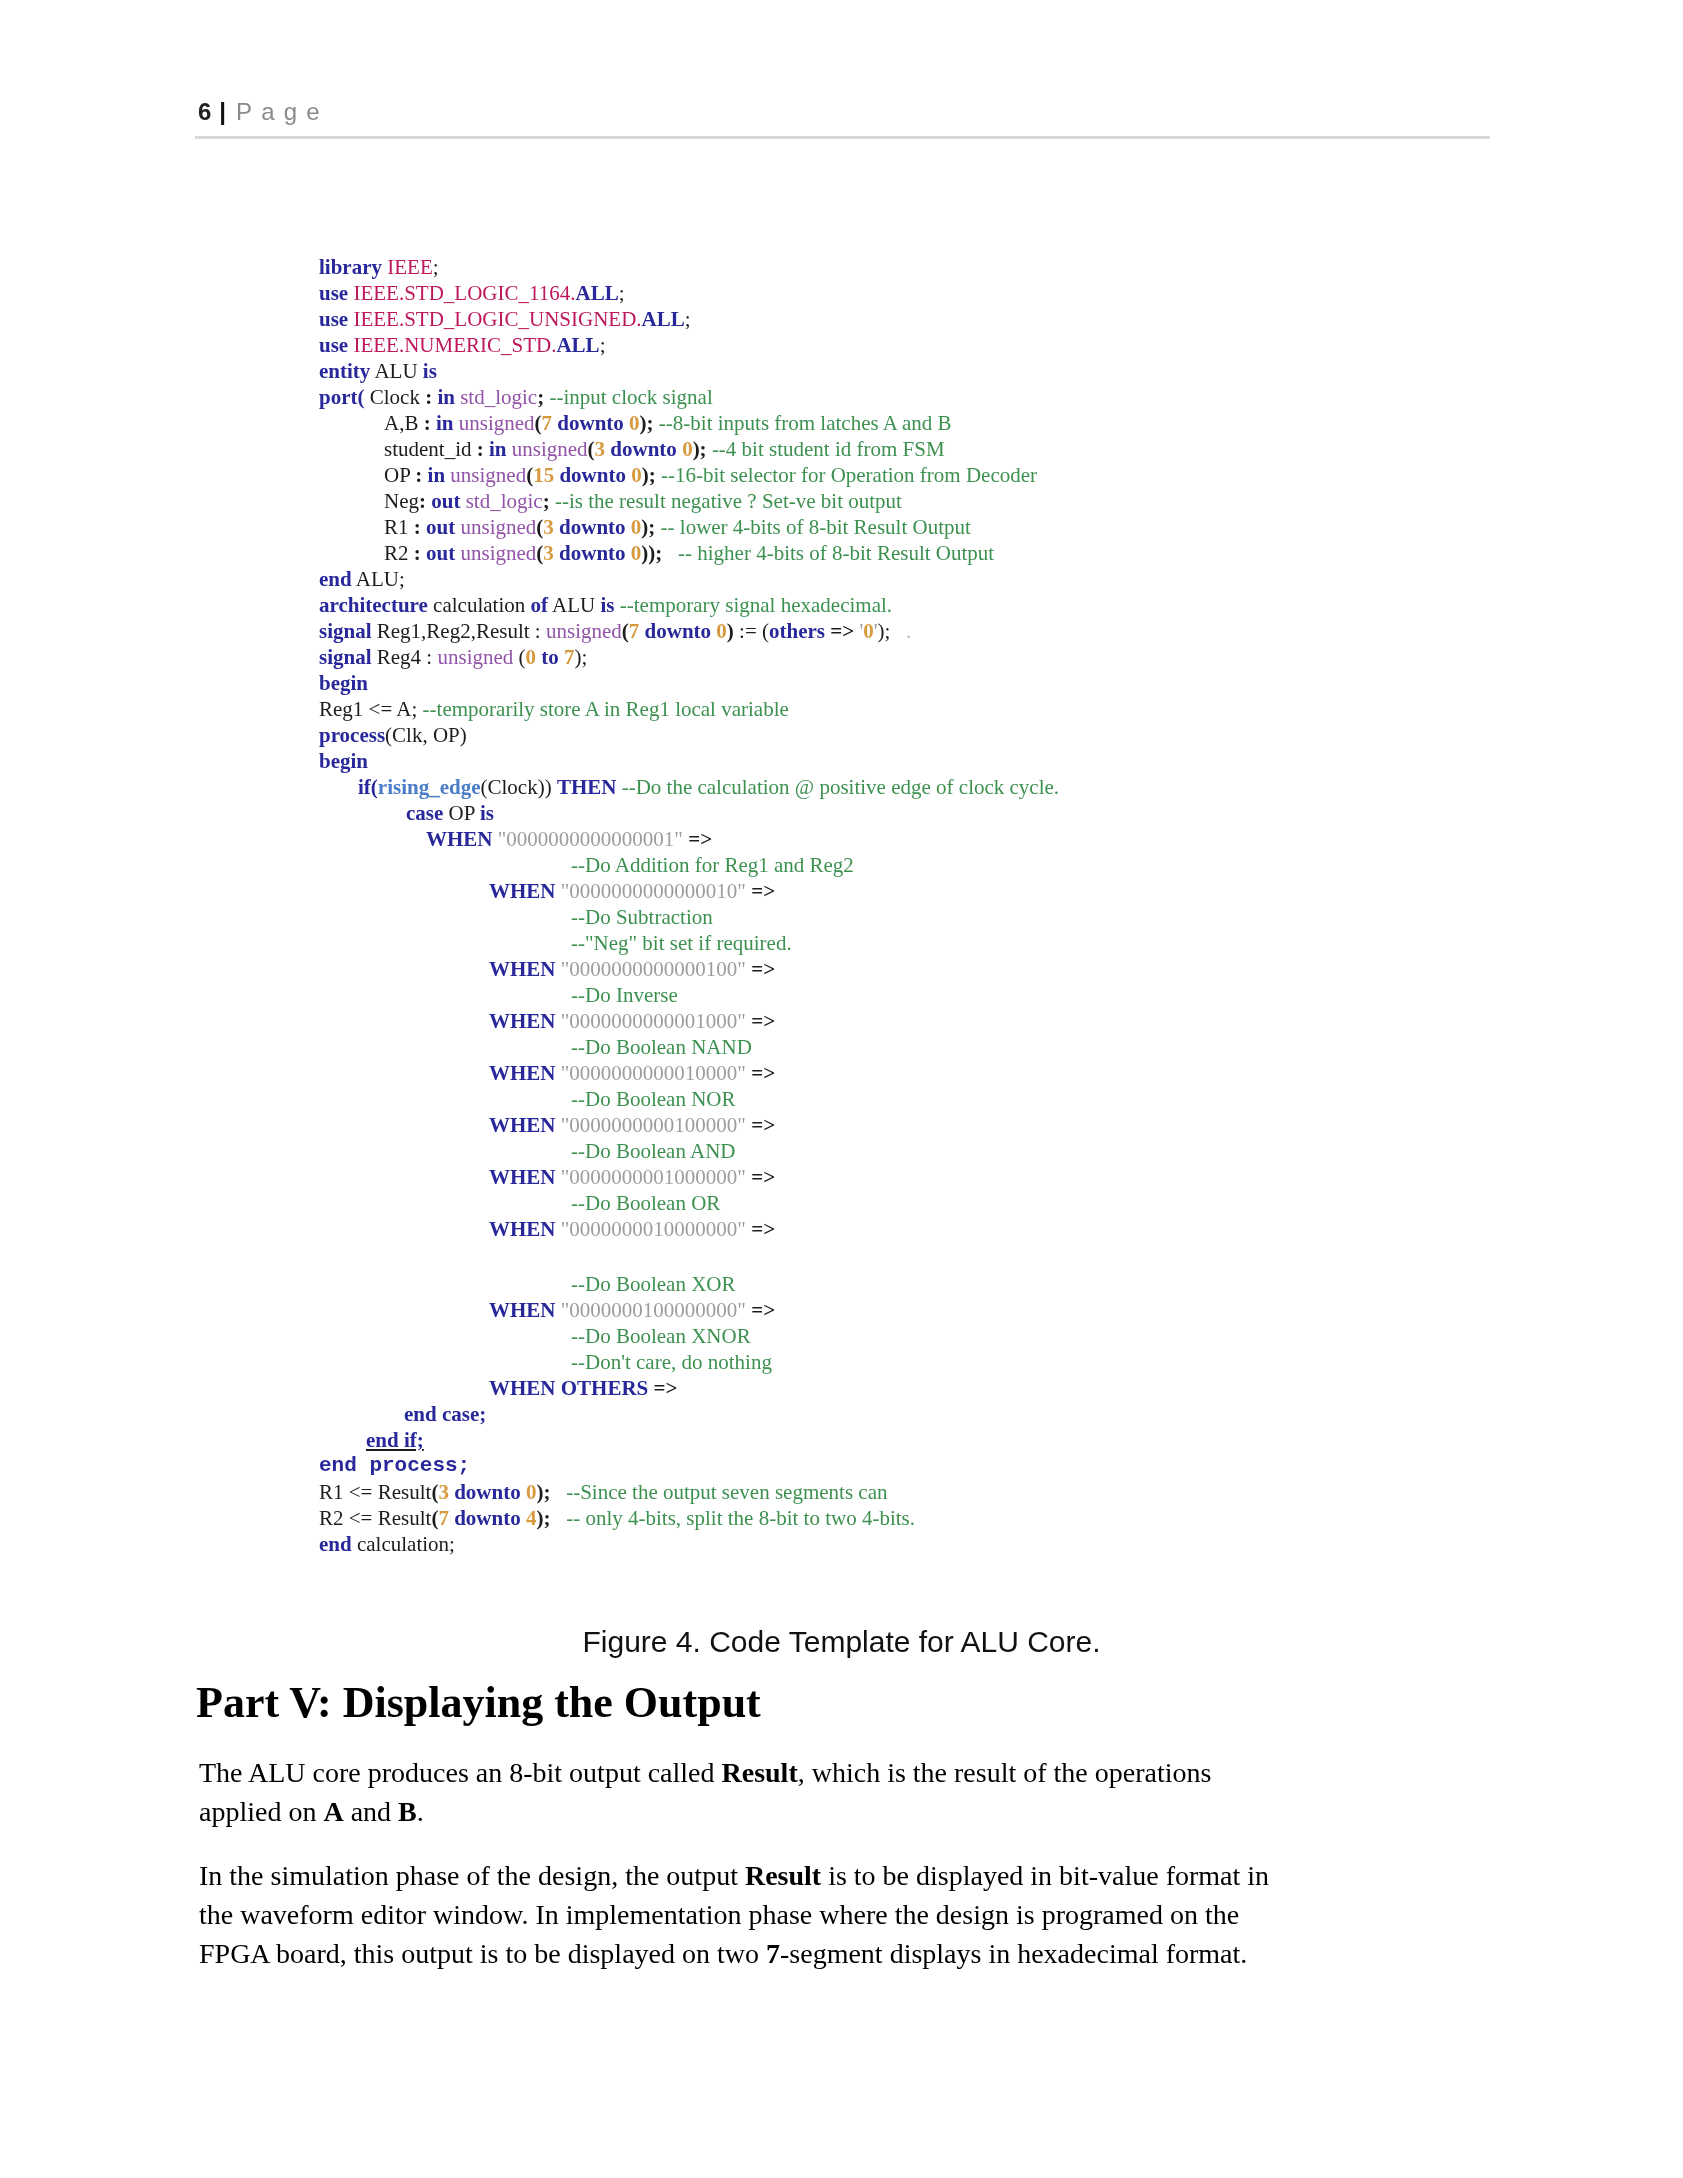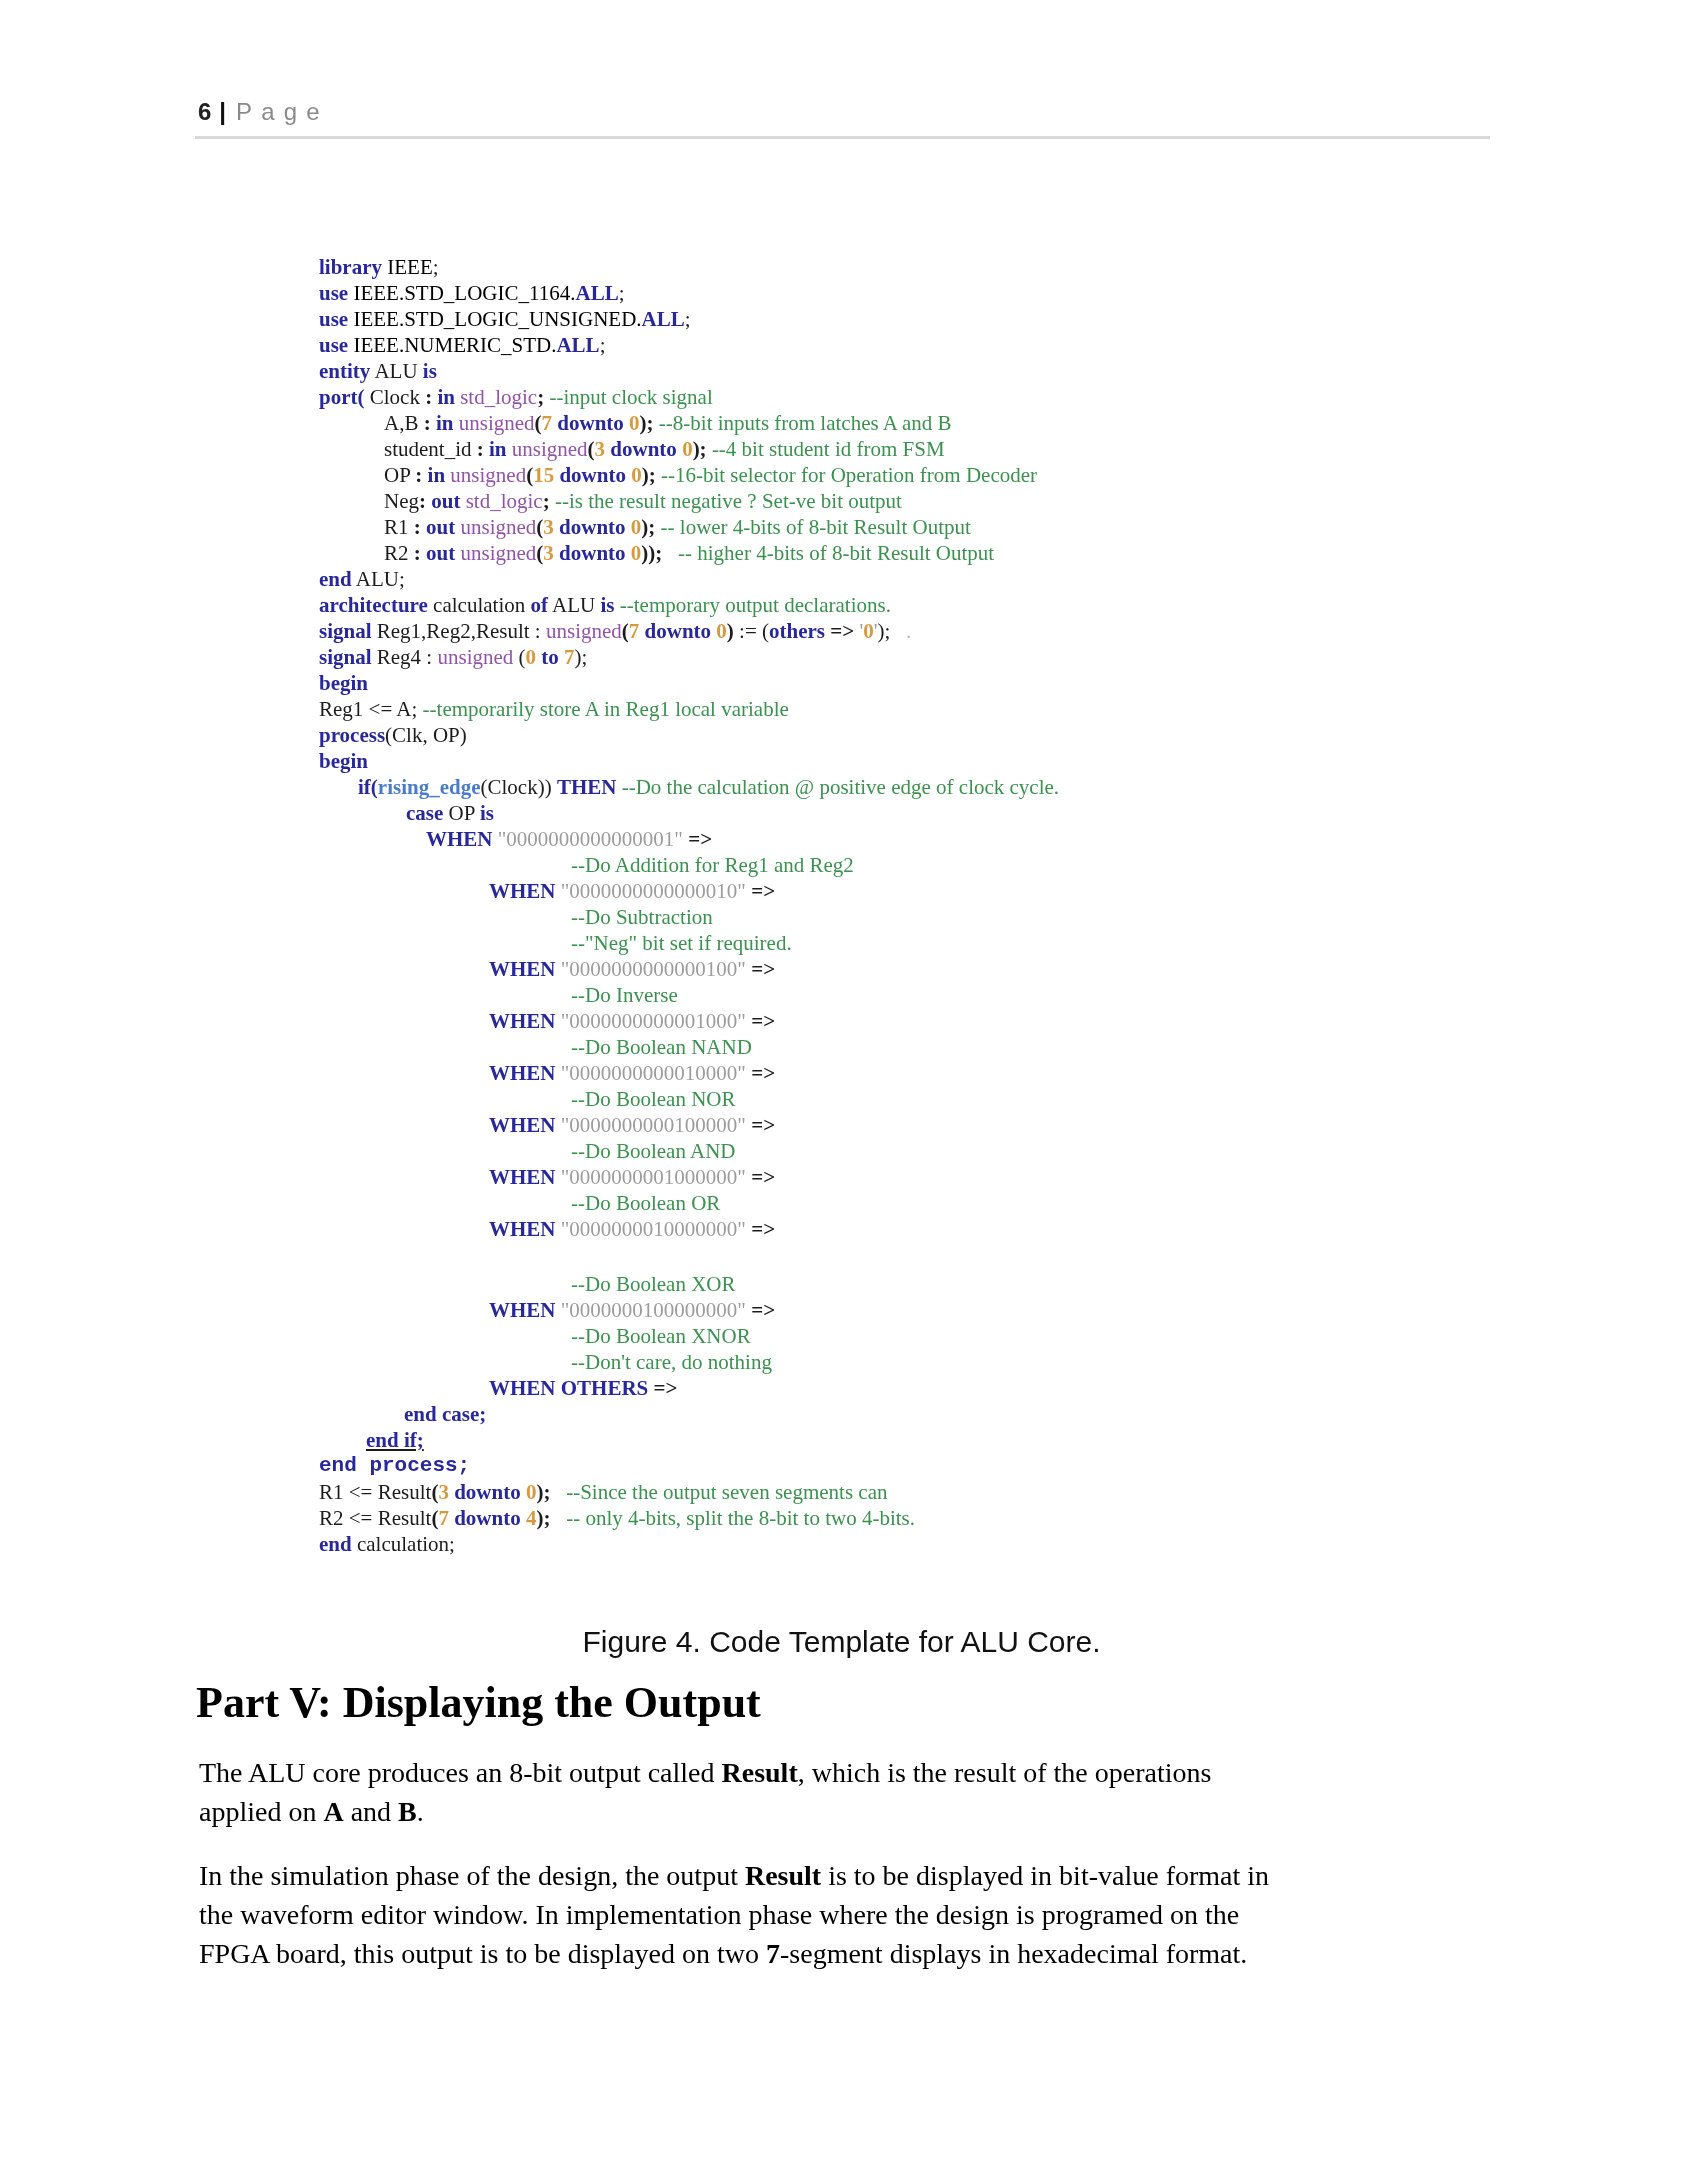--- a/index.html
+++ b/index.html
@@ -27,21 +27,21 @@
   }
   
   #code{
     position:absolute;left:319px;top:254px;
     font-family:"Liberation Serif", serif;
     font-size:21px;line-height:26px;
     color:#1c1c1c;
   }
   .code-line{white-space:pre;height:26px;}
   .s-kw{color:#28289b;font-weight:bold;}
-  .s-id{color:#000000;}
+  .s-id{color:#be185d;}
   .s-ty{color:#9254a8;text-align:right;}
   .s-num{color:#d79a3f;font-weight:bold;}
   .s-cm{color:#3d9150;}
   .s-str{color:#9c9c9c;}
   .s-fn{color:#4a7cc7;font-weight:bold;}
   .s-pl{color:#1c1c1c;}
   .s-pb{color:#1c1c1c;font-weight:bold;}
   .s-ft{color:#b9b9b9;}
   
   #caption{
@@ -82,21 +82,21 @@
       <div class="code-line" style="padding-left: 0px;"><span class="s-kw">use</span><span class="s-pl"> </span><span class="s-id">IEEE.NUMERIC_STD.</span><span class="s-kw">ALL</span><span class="s-pl">;</span></div>
       <div class="code-line" style="padding-left: 0px;"><span class="s-kw">entity</span><span class="s-pl"> ALU </span><span class="s-kw">is</span></div>
       <div class="code-line" style="padding-left: 0px;"><span class="s-kw">port(</span><span class="s-pl"> Clock </span><span class="s-pb">: </span><span class="s-kw">in</span><span class="s-pl"> </span><span class="s-ty">std_logic</span><span class="s-pb">;</span><span class="s-cm"> --input clock signal</span></div>
       <div class="code-line" style="padding-left: 65px;"><span class="s-pl">A,B </span><span class="s-pb">: </span><span class="s-kw">in</span><span class="s-pl"> </span><span class="s-ty">unsigned</span><span class="s-pb">(</span><span class="s-num">7</span><span class="s-pl"> </span><span class="s-kw">downto</span><span class="s-pl"> </span><span class="s-num">0</span><span class="s-pb">);</span><span class="s-cm"> --8-bit inputs from latches A and B</span></div>
       <div class="code-line" style="padding-left: 65px;"><span class="s-pl">student_id </span><span class="s-pb">: </span><span class="s-kw">in</span><span class="s-pl"> </span><span class="s-ty">unsigned</span><span class="s-pb">(</span><span class="s-num">3</span><span class="s-pl"> </span><span class="s-kw">downto</span><span class="s-pl"> </span><span class="s-num">0</span><span class="s-pb">);</span><span class="s-cm"> --4 bit student id from FSM</span></div>
       <div class="code-line" style="padding-left: 65px;"><span class="s-pl">OP </span><span class="s-pb">: </span><span class="s-kw">in</span><span class="s-pl"> </span><span class="s-ty">unsigned</span><span class="s-pb">(</span><span class="s-num">15</span><span class="s-pl"> </span><span class="s-kw">downto</span><span class="s-pl"> </span><span class="s-num">0</span><span class="s-pb">);</span><span class="s-cm"> --16-bit selector for Operation from Decoder</span></div>
       <div class="code-line" style="padding-left: 65px;"><span class="s-pl">Neg</span><span class="s-pb">:</span><span class="s-pl"> </span><span class="s-kw">out</span><span class="s-pl"> </span><span class="s-ty">std_logic</span><span class="s-pb">;</span><span class="s-cm"> --is the result negative ? Set-ve bit output</span></div>
       <div class="code-line" style="padding-left: 65px;"><span class="s-pl">R1 </span><span class="s-pb">: </span><span class="s-kw">out</span><span class="s-pl"> </span><span class="s-ty">unsigned</span><span class="s-pb">(</span><span class="s-num">3</span><span class="s-pl"> </span><span class="s-kw">downto</span><span class="s-pl"> </span><span class="s-num">0</span><span class="s-pb">);</span><span class="s-cm"> -- lower 4-bits of 8-bit Result Output</span></div>
       <div class="code-line" style="padding-left: 65px;"><span class="s-pl">R2 </span><span class="s-pb">: </span><span class="s-kw">out</span><span class="s-pl"> </span><span class="s-ty">unsigned</span><span class="s-pb">(</span><span class="s-num">3</span><span class="s-pl"> </span><span class="s-kw">downto</span><span class="s-pl"> </span><span class="s-num">0</span><span class="s-pb">));</span><span class="s-cm">   -- higher 4-bits of 8-bit Result Output</span></div>
       <div class="code-line" style="padding-left: 0px;"><span class="s-kw">end</span><span class="s-pl"> ALU;</span></div>
-      <div class="code-line" style="padding-left: 0px;"><span class="s-kw">architecture</span><span class="s-pl"> calculation </span><span class="s-kw">of</span><span class="s-pl"> ALU </span><span class="s-kw">is</span><span class="s-cm"> --temporary output declarations.</span></div>
+      <div class="code-line" style="padding-left: 0px;"><span class="s-kw">architecture</span><span class="s-pl"> calculation </span><span class="s-kw">of</span><span class="s-pl"> ALU </span><span class="s-kw">is</span><span class="s-cm"> --temporary signal hexadecimal.</span></div>
       <div class="code-line" style="padding-left: 0px;"><span class="s-kw">signal</span><span class="s-pl"> Reg1,Reg2,Result : </span><span class="s-ty">unsigned</span><span class="s-pb">(</span><span class="s-num">7</span><span class="s-pl"> </span><span class="s-kw">downto</span><span class="s-pl"> </span><span class="s-num">0</span><span class="s-pb">)</span><span class="s-pl"> := (</span><span class="s-kw">others</span><span class="s-pb"> =&gt; </span><span class="s-str">'</span><span class="s-num">0</span><span class="s-str">'</span><span class="s-pl">);</span><span class="s-ft">   .</span></div>
       <div class="code-line" style="padding-left: 0px;"><span class="s-kw">signal</span><span class="s-pl"> Reg4 : </span><span class="s-ty">unsigned</span><span class="s-pl"> (</span><span class="s-num">0</span><span class="s-pl"> </span><span class="s-kw">to</span><span class="s-pl"> </span><span class="s-num">7</span><span class="s-pl">);</span></div>
       <div class="code-line" style="padding-left: 0px;"><span class="s-kw">begin</span></div>
       <div class="code-line" style="padding-left: 0px;"><span class="s-pl">Reg1 &lt;= A; </span><span class="s-cm">--temporarily store A in Reg1 local variable</span></div>
       <div class="code-line" style="padding-left: 0px;"><span class="s-kw">process</span><span class="s-pl">(Clk, OP)</span></div>
       <div class="code-line" style="padding-left: 0px;"><span class="s-kw">begin</span></div>
       <div class="code-line" style="padding-left: 39px;"><span class="s-kw">if(</span><span class="s-fn">rising_edge</span><span class="s-pl">(Clock)) </span><span class="s-kw">THEN</span><span class="s-cm"> --Do the calculation @ positive edge of clock cycle.</span></div>
       <div class="code-line" style="padding-left: 87px;"><span class="s-kw">case</span><span class="s-pl"> OP </span><span class="s-kw">is</span></div>
       <div class="code-line" style="padding-left: 107px;"><span class="s-kw">WHEN</span><span class="s-pl"> </span><span class="s-str">"0000000000000001"</span><span class="s-pb"> =&gt;</span></div>
       <div class="code-line" style="padding-left: 252px;"><span class="s-cm">--Do Addition for Reg1 and Reg2</span></div>

